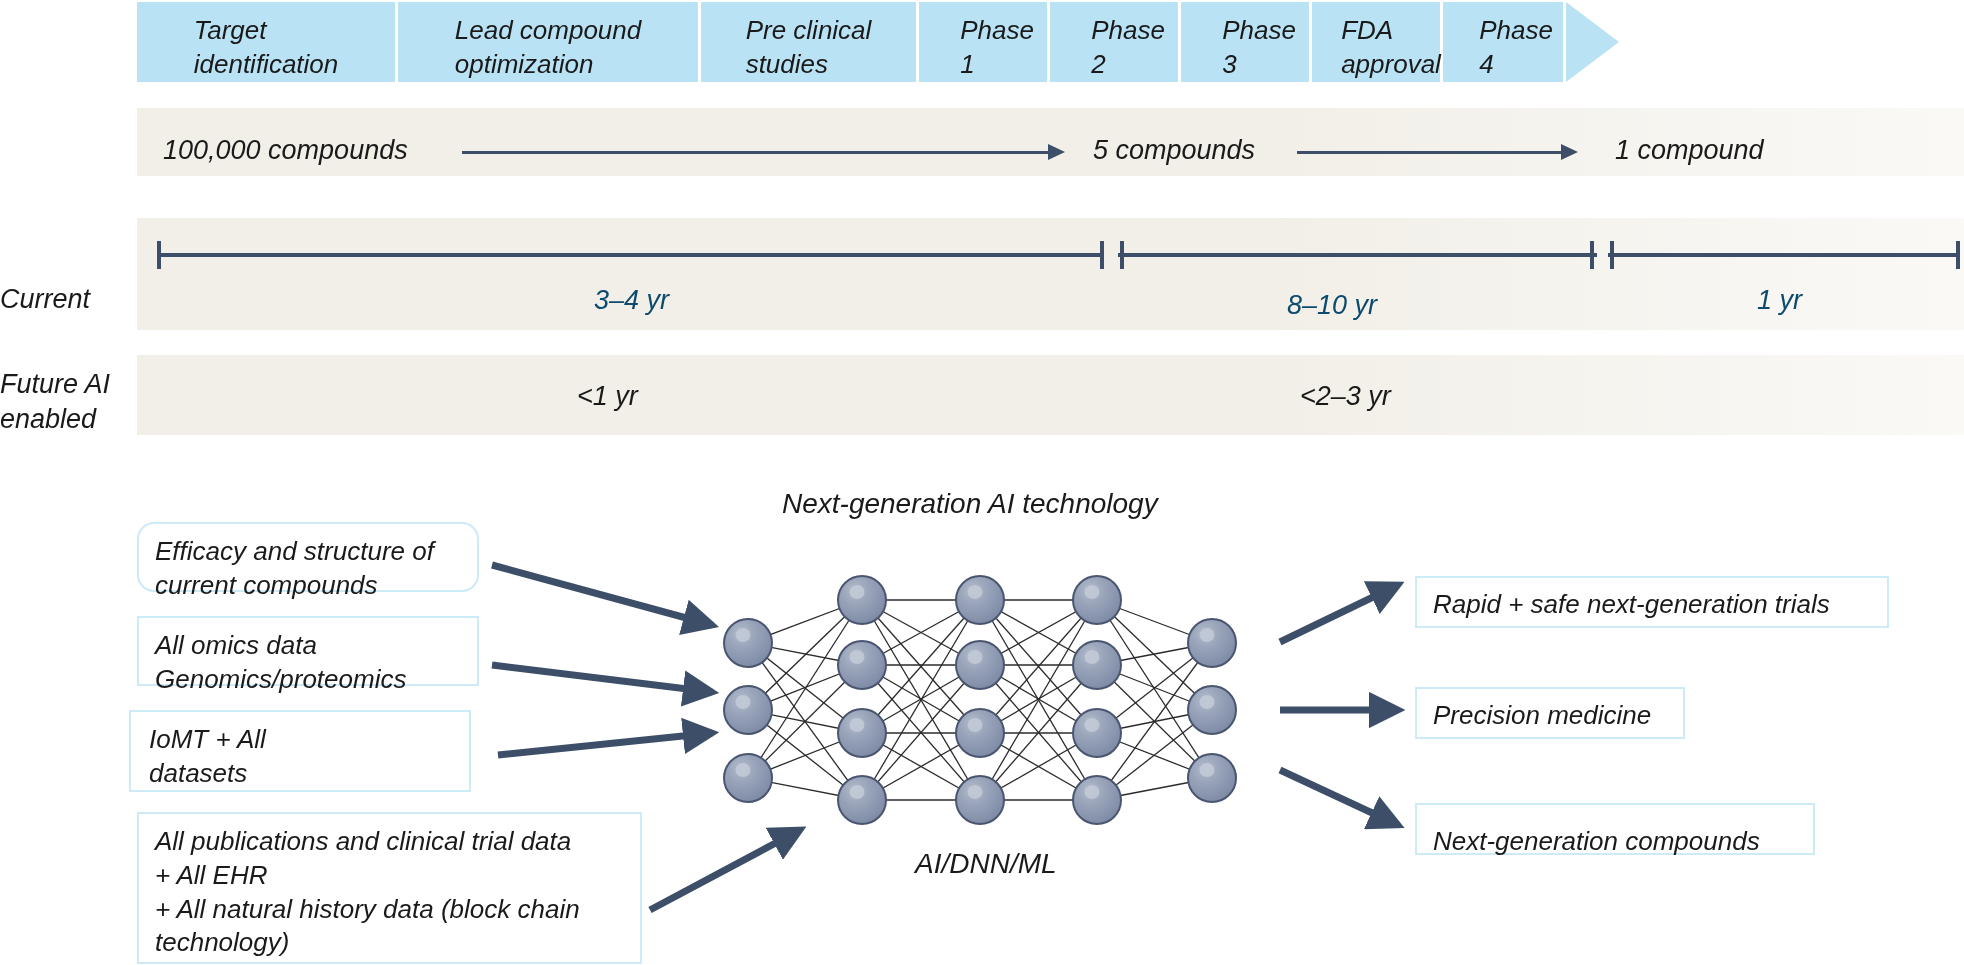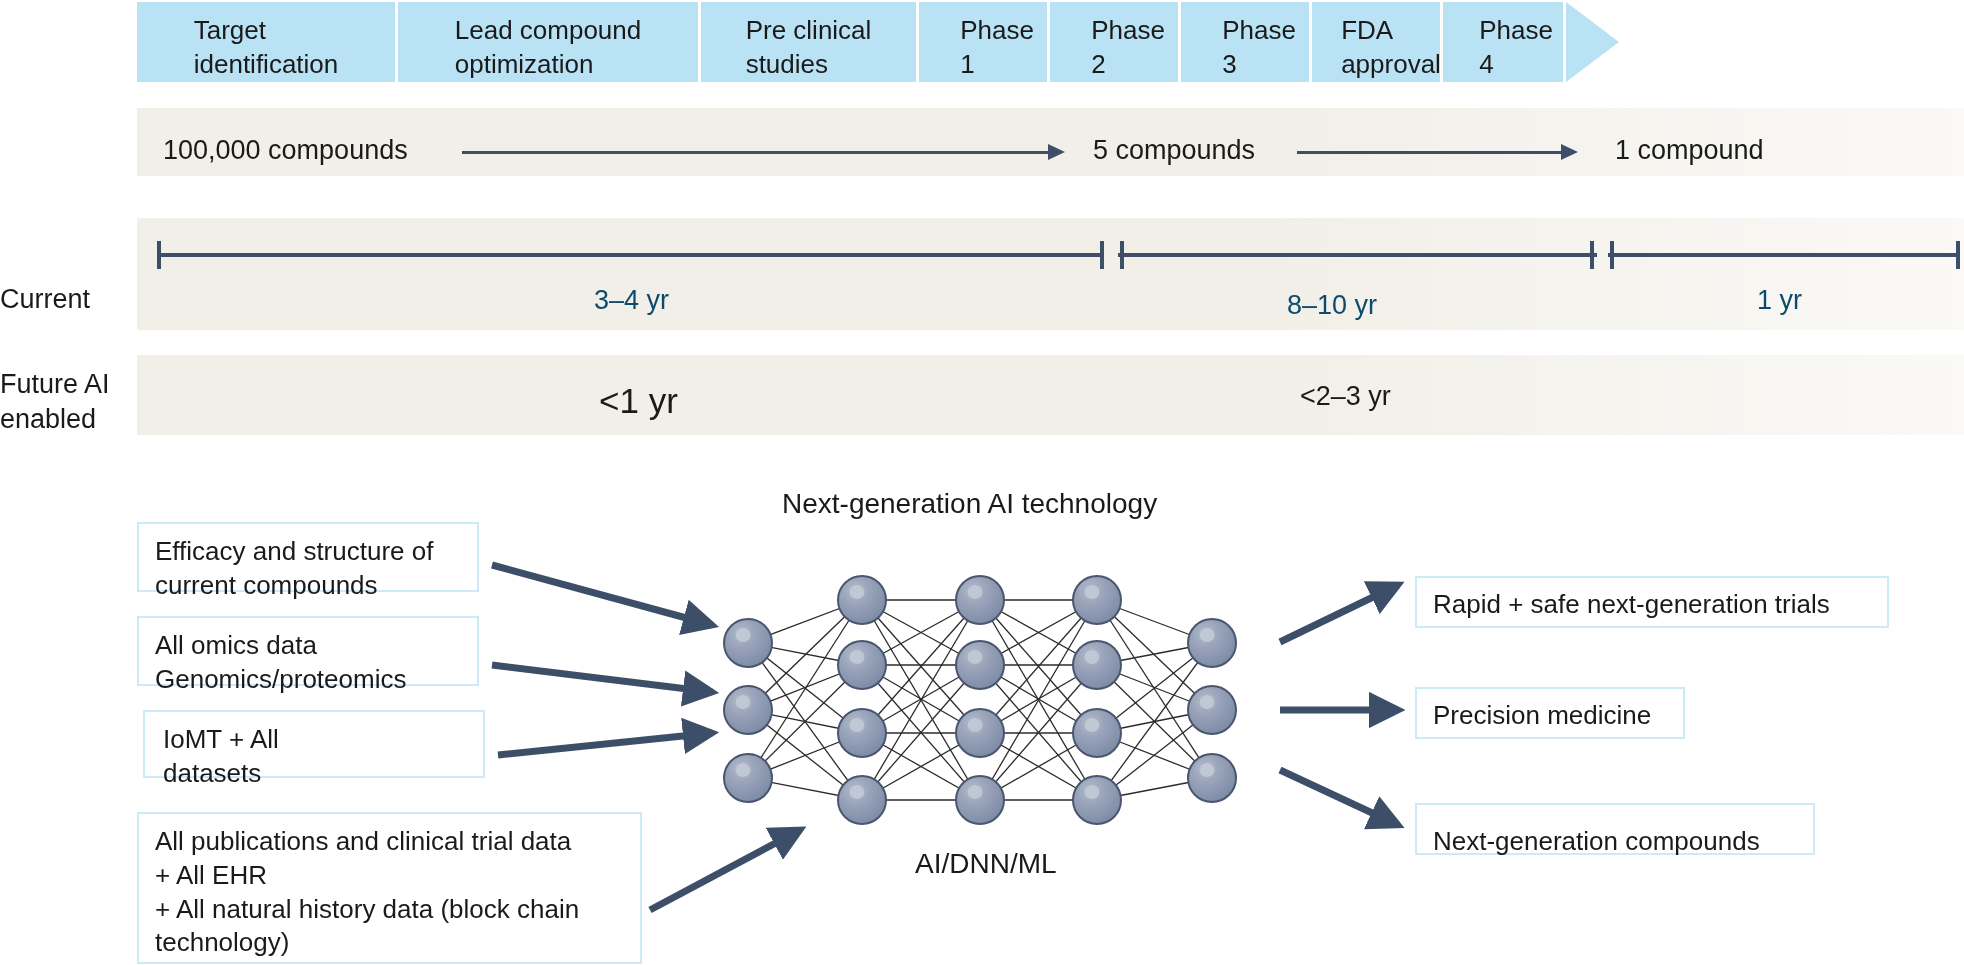--- a/index.html
+++ b/index.html
@@ -11,20 +11,21 @@
     width: 1964px;
     height: 965px;
     position: relative;
     font-family: "Liberation Sans", sans-serif;
     color: #1a1a1a;
     overflow: hidden;
   }
   .stage {
     position: absolute;
     inset: 0;
+    font-style: italic;
   }
 
   
   #pipeline-header {
     position: absolute;
     left: 137px;
     top: 2px;
     height: 80px;
     display: flex;
     gap: 3px;
@@ -114,21 +115,21 @@
     position: absolute;
     font-size: 27px;
     line-height: 1.28;
     color: #1a1a1a;
     white-space: pre-line;
   }
   #label-current { left: 0px;  top: 282px; }
   #label-future  { left: 0px;  top: 367px; }
 
   
-  #fut-1 { position:absolute; left: 599px;  top: 381px; font-size: 35px; }
+  #fut-1 { position:absolute; left: 577px;  top: 381px; font-size: 27px; }
   #fut-2 { position:absolute; left: 1300px; top: 381px; font-size: 27px; }
 
   
   #ai-title {
     position: absolute;
     left: 782px;
     top: 488px;
     font-size: 28px;
     color: #1a1a1a;
     white-space: nowrap;
@@ -147,23 +148,23 @@
     position: absolute;
     box-sizing: border-box;
     background: #ffffff;
     border: 2px solid #cceaf7;
     font-size: 26px;
     line-height: 1.30;
     color: #1a1a1a;
     white-space: pre-line;
     padding: 11px 16px 11px 16px;
   }
-  #in-box-1 { left: 137px; top: 522px; width: 342px; height: 70px; }
+  #in-box-1 { left: 137px; top: 522px; width: 342px; height: 70px; border-radius: 17px; }
   #in-box-2 { left: 137px; top: 616px; width: 342px; height: 70px; }
-  #in-box-3 { left: 143px; top: 710px; width: 342px; height: 68px; padding-left: 18px; }
+  #in-box-3 { left: 129px; top: 710px; width: 342px; height: 82px; padding-left: 18px; }
   #in-box-4 { left: 137px; top: 812px; width: 505px; height: 152px; }
 
   #out-box-1 { left: 1415px; top: 553px; width: 474px; height: 52px; padding-top: 10px; margin-top: 23px;}
   #out-box-2 { left: 1415px; top: 687px; width: 270px; height: 52px; padding-top: 10px;}
   #out-box-3 { left: 1415px; top: 803px; width: 400px; height: 52px; padding-top: 20px;}
 
   
   #net-svg, #arrow-svg {
     position: absolute;
     left: 0;

